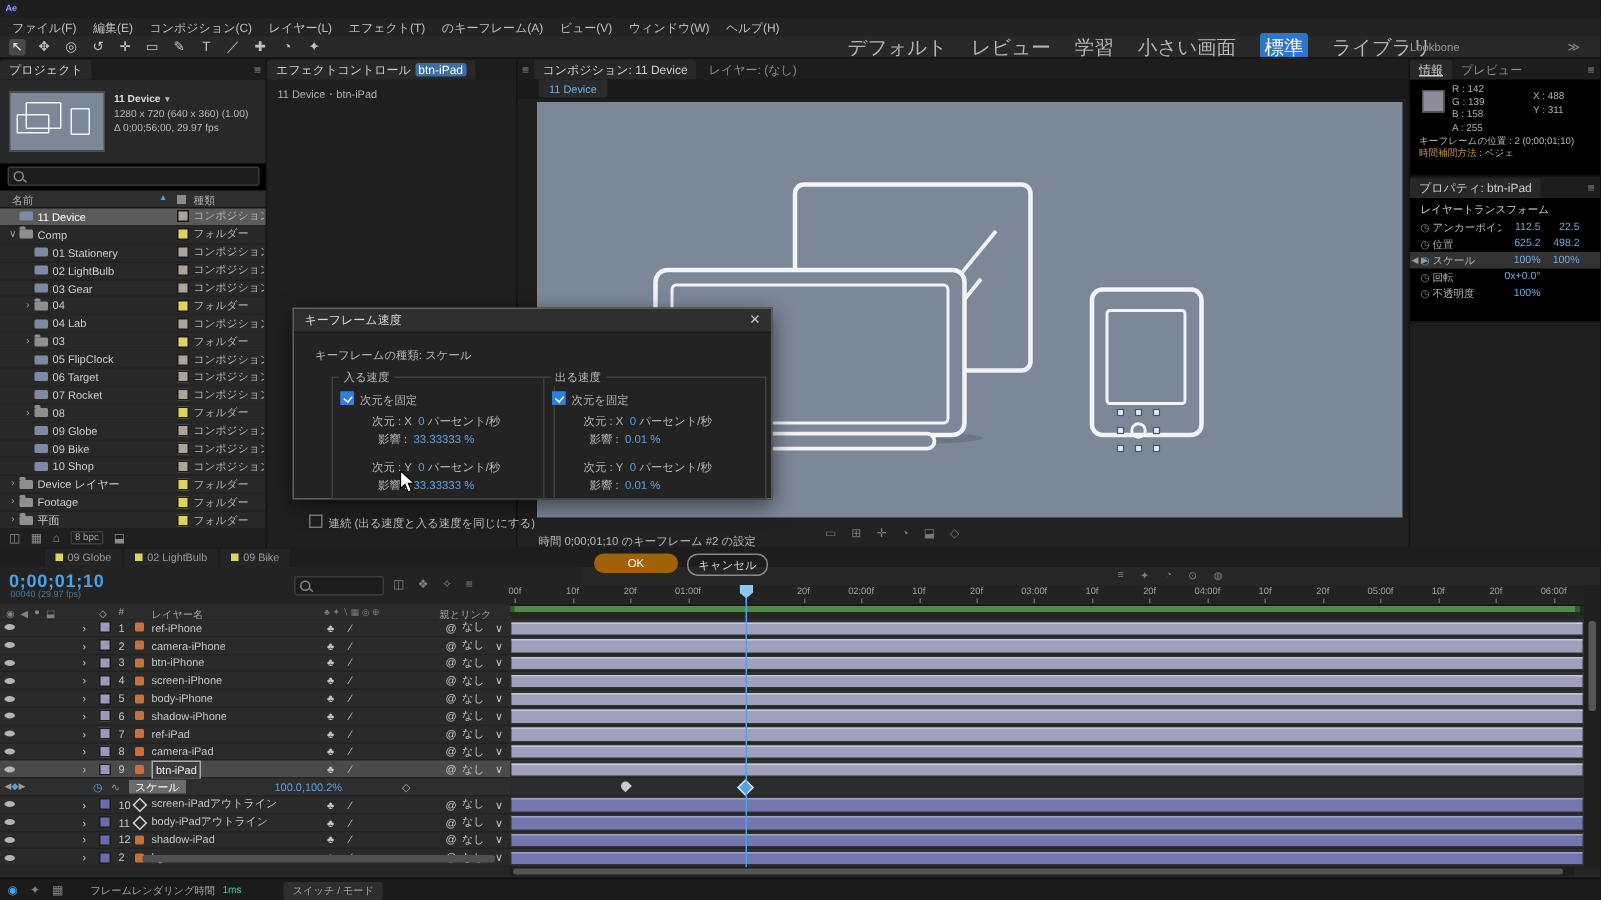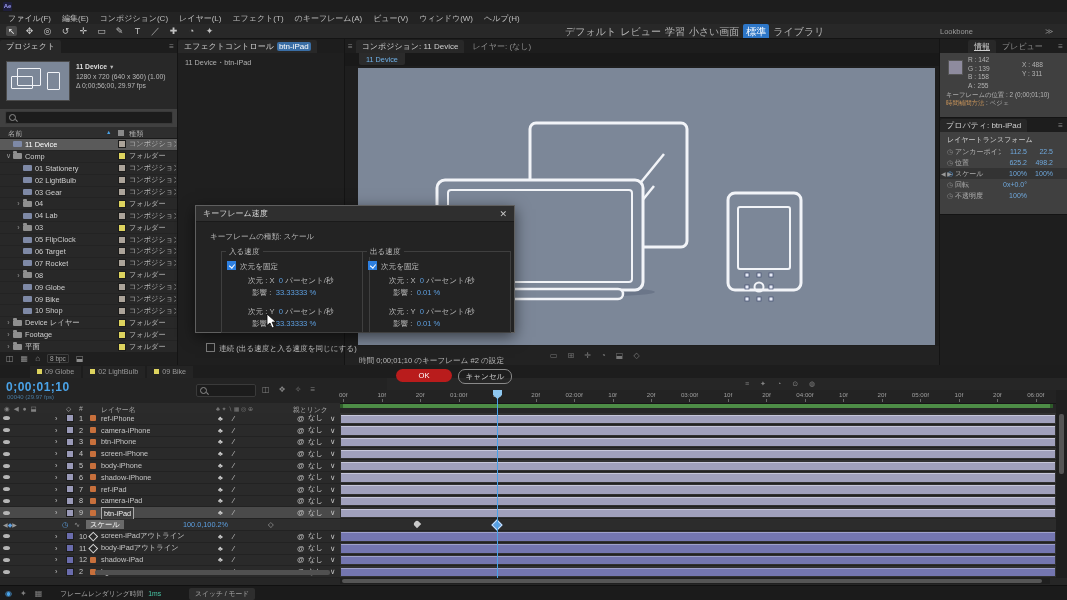--- a/index.html
+++ b/index.html
@@ -9,25 +9,25 @@
   .abs{position:absolute;}
   
   .titlebar{position:absolute;left:0;top:0;width:1067px;height:12px;background:#1d1d1d;display:flex;align-items:center;gap:4px;padding-left:3px;box-sizing:border-box;font-size:7.5px;color:#9a9a9a;}
   .ae-logo{width:9px;height:9px;background:#1f1f3d;color:#9b9bf0;font-size:6px;font-weight:bold;display:flex;align-items:center;justify-content:center;border-radius:1px;}
   .menubar{position:absolute;left:0;top:12px;width:1067px;height:12px;background:#232323;display:flex;align-items:center;gap:11px;padding-left:8px;font-size:8px;color:#bfbfbf;}
   .menubar span{cursor:default;}
   .toolbar{position:absolute;left:0;top:24px;width:1067px;height:15px;background:#282828;border-bottom:1px solid #161616;box-sizing:border-box;display:flex;align-items:center;}
   .tools{display:flex;align-items:center;gap:7px;padding-left:6px;color:#c2c2c2;font-size:9px;}
   .tools span{width:11px;text-align:center;}
   .tools span.active{background:#4a4a4a;border-radius:2px;color:#e8e8e8;}
-  .workspaces{position:absolute;left:565px;top:0;height:15px;display:flex;align-items:center;gap:4px;font-size:10px;color:#b5b5b5;}
+  .workspaces{position:absolute;left:565px;top:0;height:15px;display:flex;align-items:center;gap:16px;font-size:13px;color:#b5b5b5;}
   .workspaces .active{color:#fff;background:#2d76c7;border-radius:2px;padding:1px 3px;}
   .ws-search{position:absolute;left:940px;top:3px;font-size:7.5px;color:#9a9a9a;}
   
-  .panel{position:absolute;background:#404040;outline:1px solid #141414;}
+  .panel{position:absolute;background:#000000;outline:1px solid #141414;}
   .ptabbar{height:14px;background:#1d1d1d;display:flex;align-items:center;font-size:8px;color:#9a9a9a;}
   .ptab{background:#282828;height:13px;display:flex;align-items:center;padding:0 6px;margin-top:1px;color:#cfcfcf;border-radius:2px 2px 0 0;}
   .hamb{margin-left:auto;margin-right:4px;color:#8a8a8a;}
   
   .thumb{position:absolute;left:6px;top:8px;width:62px;height:38px;background:#7c8798;border:1px solid #4a4a4a;}
   .thumb i{position:absolute;border:1.5px solid #f2f4f8;background:transparent;}
   .compinfo{position:absolute;left:76px;top:9px;font-size:6.8px;color:#b9b9b9;line-height:9px;white-space:nowrap;}
   .compinfo b{color:#dedede;font-weight:bold;}
   .searchrow{position:absolute;left:5px;top:72px;width:166px;height:11px;background:#1c1c1c;border:1px solid #3a3a3a;border-radius:2px;}
   .mag{position:absolute;left:3px;top:2px;width:5px;height:5px;border:1px solid #8a8a8a;border-radius:50%;}
@@ -110,21 +110,21 @@
   .dialog{position:absolute;left:195px;top:205px;width:320px;height:128px;background:#232323;border:1px solid #5f5f5f;box-sizing:border-box;z-index:50;box-shadow:0 4px 14px rgba(0,0,0,.55);font-size:7.6px;color:#b8b8b8;}
   .dtitle{height:15px;background:#2f2f2f;display:flex;align-items:center;padding:0 7px;color:#d8d8d8;font-size:8px;border-bottom:1px solid #1a1a1a;}
   .dclose{margin-left:auto;color:#c8c8c8;font-size:9px;}
   .group{position:absolute;border:1px solid #3f3f3f;height:80px;width:147px;top:45px;}
   .glabel{position:absolute;top:-5px;left:4px;background:#232323;padding:0 3px;}
   .cb{display:inline-block;width:7px;height:7px;border:1px solid #777;background:#1c1c1c;vertical-align:-1px;margin-right:4px;position:relative;}
   .cb.on{background:#2d7fe0;border-color:#2d7fe0;}
   .cb.on::after{content:"";position:absolute;left:1.5px;top:0.5px;width:3px;height:4px;border:solid #fff;border-width:0 1.3px 1.3px 0;transform:rotate(40deg);}
   .blue{color:#5d9fe0;}
   .dbtn{position:absolute;height:13px;border-radius:7px;display:flex;align-items:center;justify-content:center;font-size:7.6px;}
-  .dbtn.ok{left:200px;top:163px;width:56px;background:#b91c1c;color:#fff;}
+  .dbtn.ok{left:200px;top:163px;width:56px;background:#a16207;color:#fff;}
   .dbtn.cancel{left:262px;top:163px;width:52px;border:1px solid #8a8a8a;color:#d5d5d5;background:transparent;}
   .icnrow{display:flex;gap:9px;color:#828282;font-size:8px;}
 </style>
 </head>
 <body>
 
 <div id="app">
 
   <div class="titlebar">
     <span class="ae-logo">Ae</span>
@@ -407,21 +407,21 @@
       <span>⊞</span>
       <span>✛</span>
       <span>◔</span>
       <span>⬓</span>
       <span>◇</span>
     </div>
   </div>
 
   <div class="panel" style="left:940px;top:39px;width:127px;height:78px;">
     <div class="ptabbar">
-      <span class="ptab" style="text-decoration:underline;margin-left:28px;">情報</span>
+      <span class="ptab" style="text-decoration:underline;">情報</span>
       <span style="padding:0 6px;color:#8d8d8d;">プレビュー</span>
       <span class="hamb">≡</span>
     </div>
     <div class="abs" style="left:8px;top:21px;width:13px;height:13px;background:#8e8b9e;border:1px solid #555;"></div>
     <div class="abs inforow" style="left:28px;top:17px;">
       <div>R : 142</div>
         <div>G : 139</div>
         <div>B : 158</div>
         <div>A : 255</div>
     </div>

